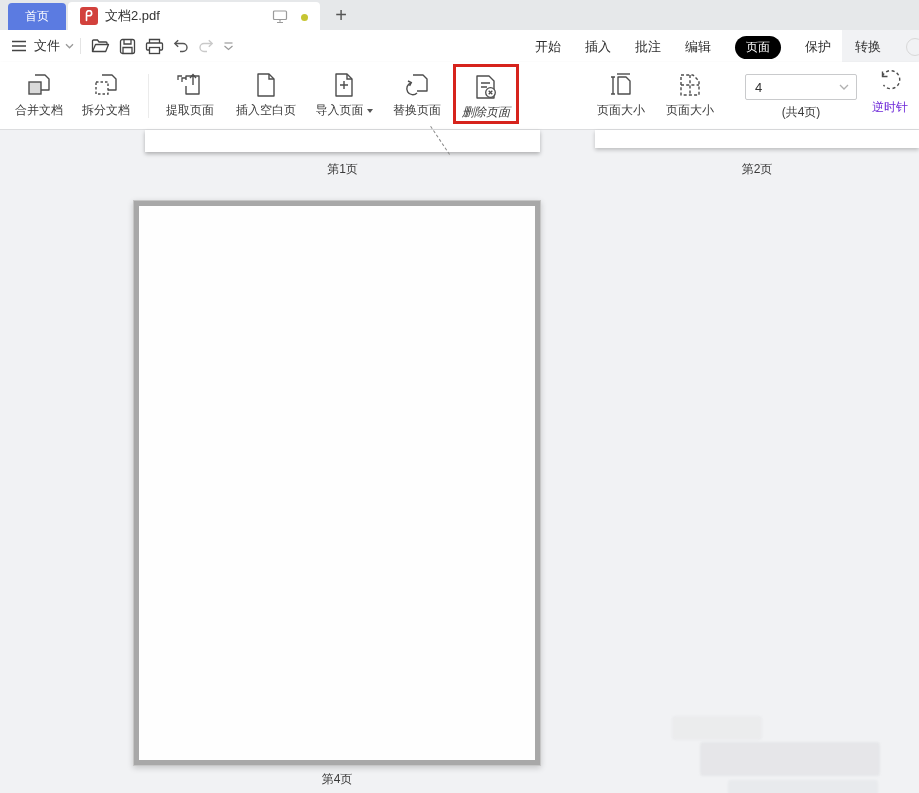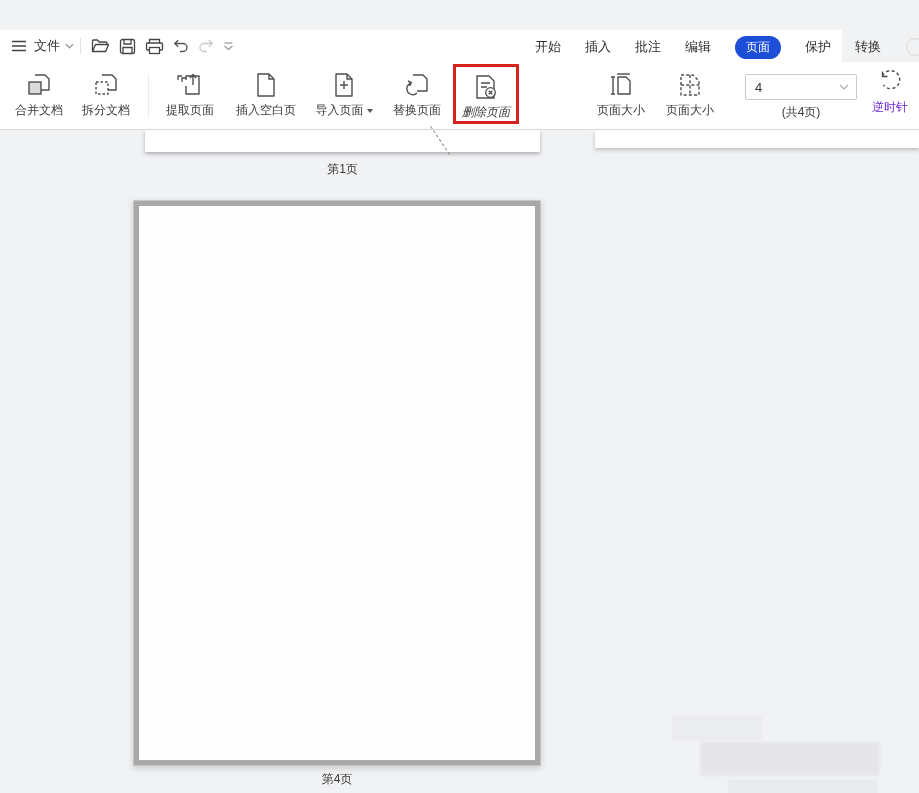--- a/index.html
+++ b/index.html
@@ -25,21 +25,21 @@
 
   
   .quickbar { position:absolute; left:0; top:30px; width:842px; height:32px; background:#fff; }
   .qitem { position:absolute; top:0; height:32px; display:flex; align-items:center; justify-content:center; }
   .file-label { font-size:13px; color:#333; }
   .qsep { position:absolute; left:80px; top:8px; width:1px; height:16px; background:#e4e4e4; }
 
   
   .menutabs { position:absolute; left:535px; top:36px; height:22px; display:flex; align-items:center; gap:24px; }
   .mtab { font-size:13px; color:#2e2e2e; white-space:nowrap; }
-  .mtab.active { background:#1d4ed8; color:#fff; padding:3px 11px; border-radius:12px; font-size:12px; }
+  .mtab.active { background:#000000; color:#fff; padding:3px 11px; border-radius:12px; font-size:12px; }
   .assist-circle { position:absolute; left:906px; top:38px; width:18px; height:18px;
     border:1.5px solid #d8d8d8; border-radius:50%; }
 
   
   .ribbon { position:absolute; left:0; top:62px; width:919px; height:68px; background:#fff;
     border-bottom:1px solid #dcdddf; box-shadow:0 1px 3px rgba(0,0,0,.07); }
   .rbtn { position:absolute; top:4px; height:58px; display:flex; flex-direction:column;
     align-items:center; justify-content:flex-start; }
   .rbtn .ric { height:32px; display:flex; align-items:flex-end; justify-content:center; }
   .rbtn .rlabel { font-size:12px; color:#3a3a3a; margin-top:4px; white-space:nowrap; }
@@ -79,20 +79,43 @@
   .wm2 { left:728px; top:650px; width:150px; height:16px; background:rgba(160,164,172,.10); }
   .wm3 { left:672px; top:586px; width:90px; height:24px; background:rgba(160,164,172,.08); }
 
   svg { display:block; }
 </style>
 </head>
 <body>
 
 <div class="stage">
 
+  <div class="tabstrip">
+    <div class="home-tab">
+      <span>首页</span>
+    </div>
+    <div class="doc-tab">
+      <span class="pdf-logo">
+        <svg width="12" height="12" viewBox="0 0 12 12">
+            <path d="M3.5 10.5 V3.2 a2.6 2.6 0 1 1 2.6 2.6 h-2.6" fill="none" stroke="#fff" stroke-width="1.6" stroke-linecap="round"></path>
+          </svg>
+      </span>
+      <span class="doc-tab-label">文档2.pdf</span>
+      <span class="monitor-wrap">
+        <svg width="16" height="15" viewBox="0 0 16 15">
+            <rect x="1.5" y="2" width="13" height="8.5" rx="1" fill="none" stroke="#9a9a9a" stroke-width="1.2"></rect>
+            <path d="M8 10.5 v2.2 M5 13.5 h6" stroke="#9a9a9a" stroke-width="1.2" fill="none"></path>
+          </svg>
+      </span>
+      <span class="mod-dot"></span>
+    </div>
+    <div class="newtab-btn">
+      <span>+</span>
+    </div>
+  </div>
 
   <div class="quickbar">
     <div class="qitem" style="left:8px;width:22px;">
       <svg width="16" height="12" viewBox="0 0 16 12">
           <path d="M1 1.5h14 M1 6h14 M1 10.5h14" stroke="#444" stroke-width="1.5"></path>
         </svg>
     </div>
     <div class="qitem" style="left:32px;width:30px;">
       <span class="file-label">文件</span>
     </div>
@@ -275,20 +298,21 @@
   </div>
 
   <div class="content">
 
     <div class="thumb1">
       <div class="dotline"></div>
     </div>
     <div class="plabel lbl1">第1页</div>
 
     <div class="thumb2"></div>
+    <div class="plabel lbl2">第2页</div>
 
     <div class="thumb4-frame">
       <div class="thumb4-page"></div>
     </div>
     <div class="plabel lbl4">第4页</div>
 
     <div class="wm wm1"></div>
     <div class="wm wm2"></div>
     <div class="wm wm3"></div>
   </div>

